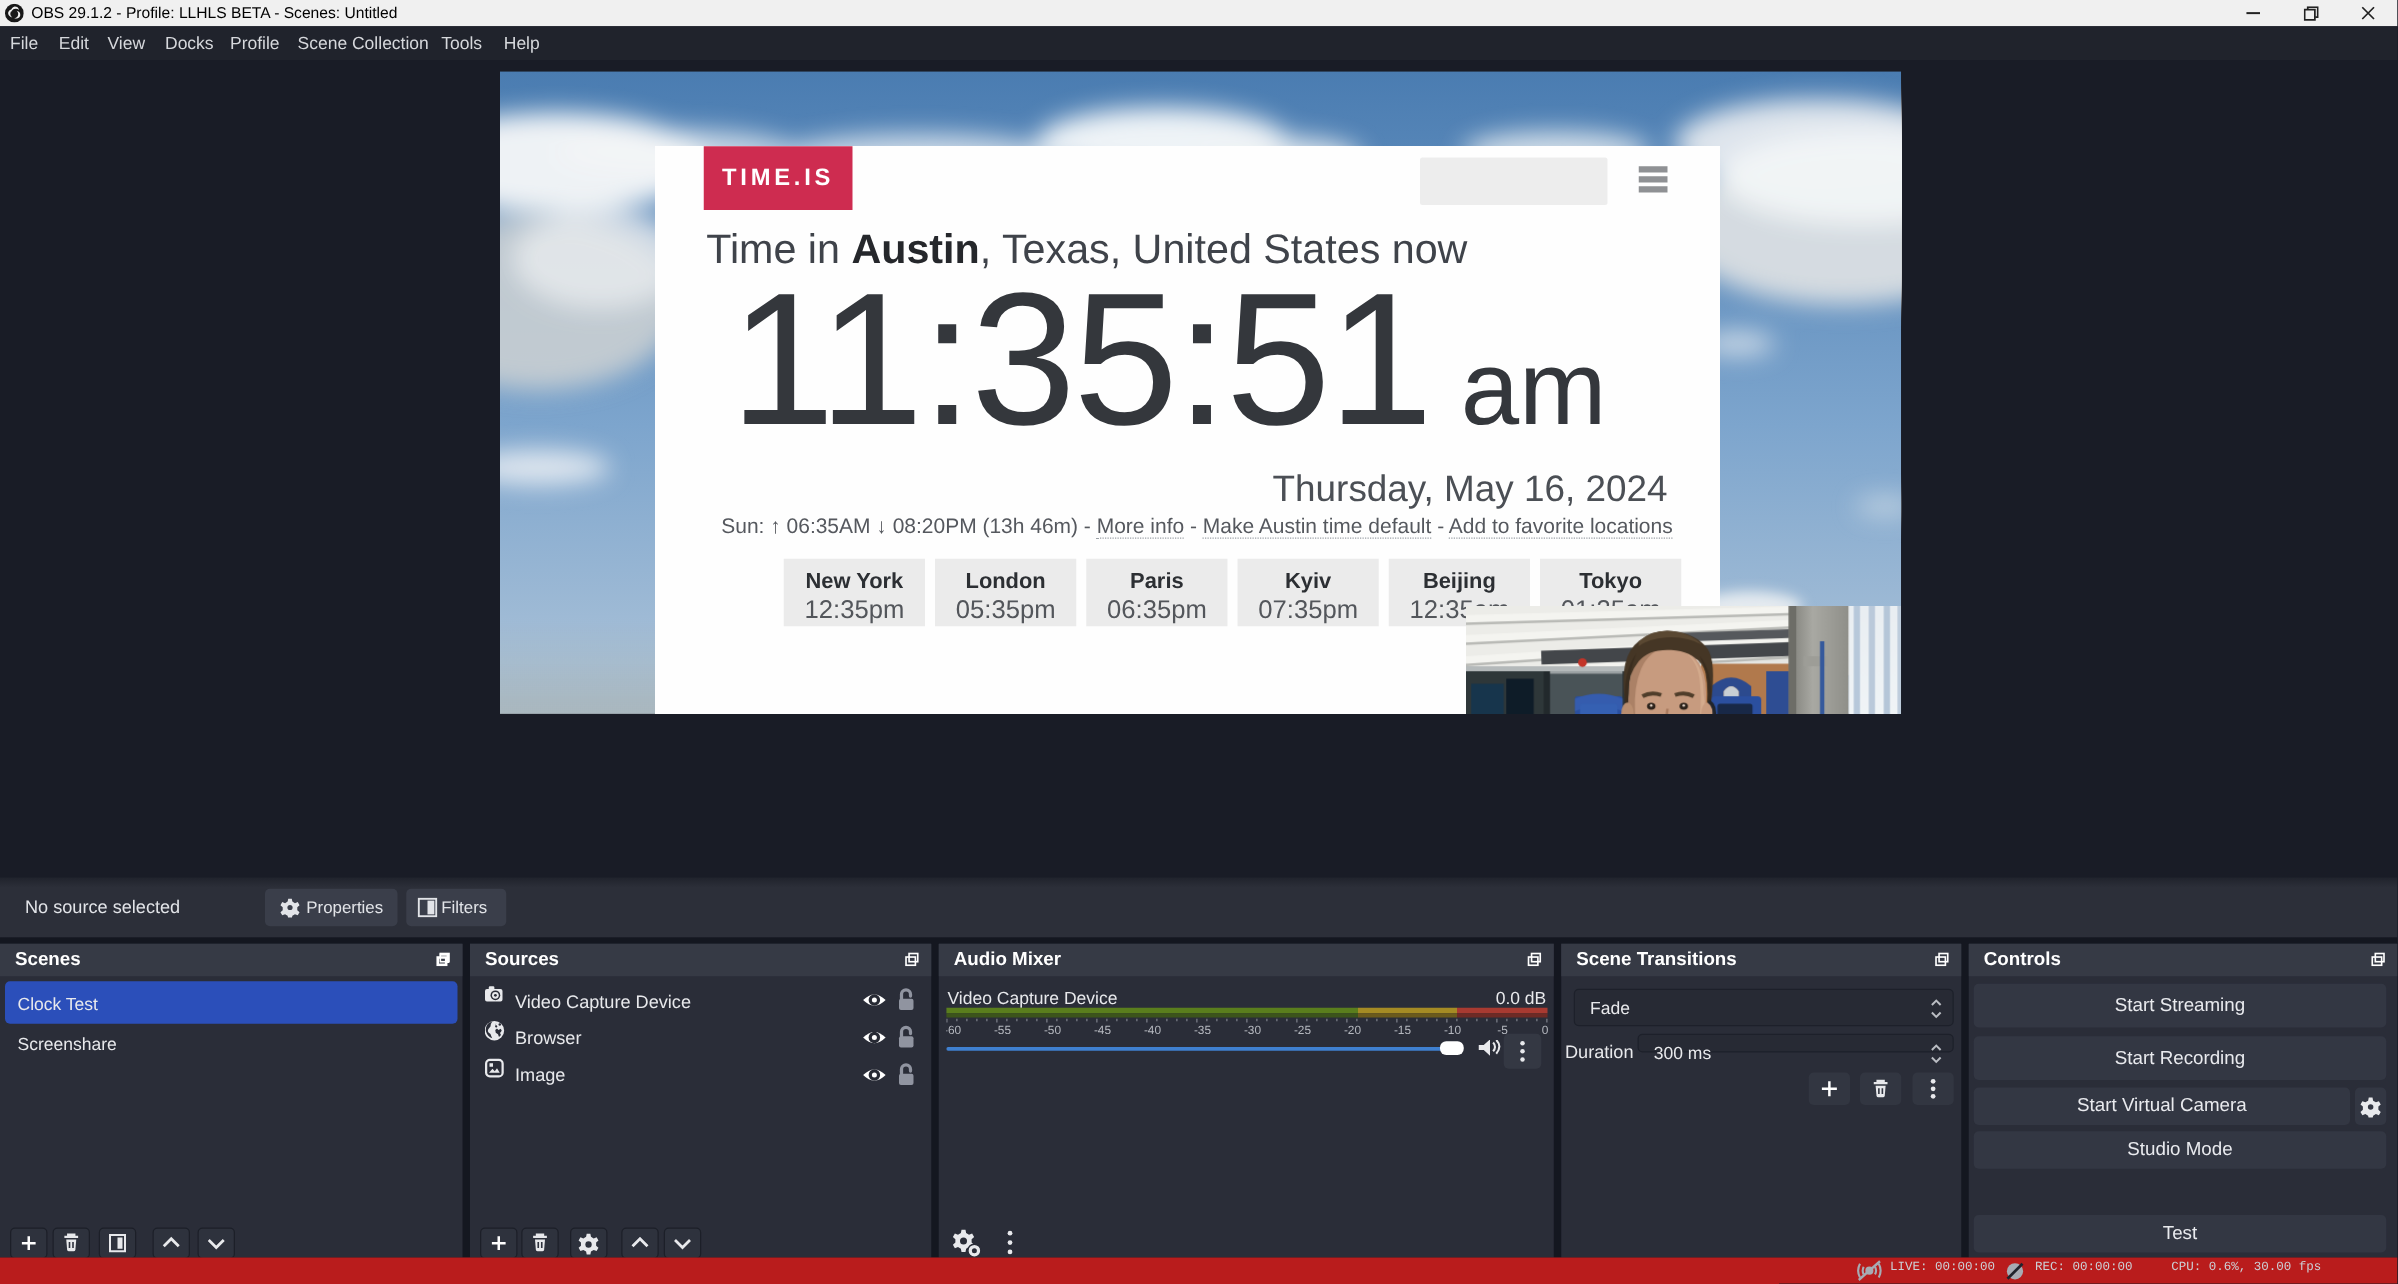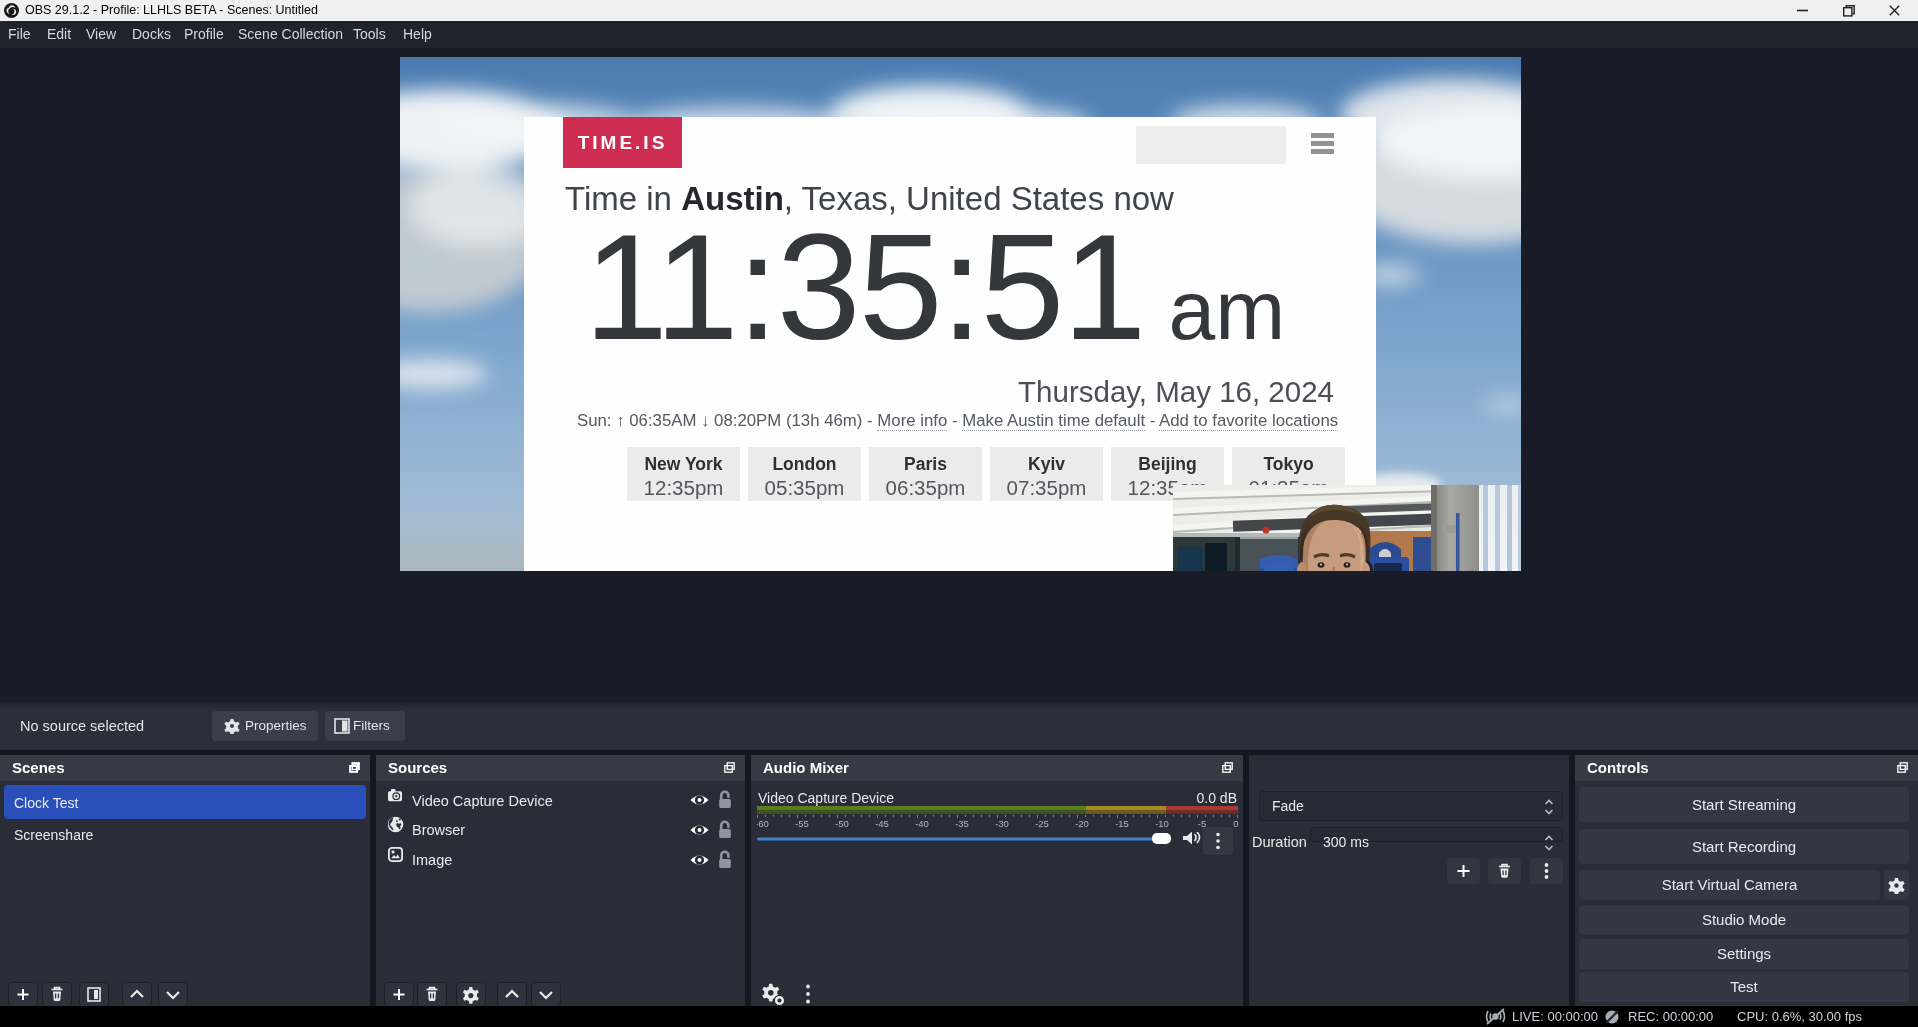--- a/index.html
+++ b/index.html
@@ -52,21 +52,21 @@
 .rowtext { position:absolute; font-size:14px; color:#e8e9ec; }
 .iconbtn { position:absolute; width:30px; height:25px; background:#2e323d; border:1px solid #1c1f28; border-radius:4px; color:#fff; }
 
 
 .combo { position:absolute; background:#272a34; border:1px solid #1d202a; border-radius:4px; color:#e8e9ec; font-size:14px; }
 
 
 .cbtn { position:absolute; left:4px; width:330px; background:#333743; border-radius:4px; color:#e9eaee; font-size:15px; text-align:center; }
 
 
-#statusbar { left:0; top:1006px; width:1918px; height:21px; background:#000000; color:#ccd0d6; font-size:13px; }
+#statusbar { left:0; top:1006px; width:1918px; height:21px; background:#b91c1c; color:#ccd0d6; font-size:10px;font-family:Liberation Mono, monospace; }
 #statusbar span { position:absolute; top:3px; }
 </style>
 </head>
 <body>
 <div id="app">
 
   <div id="titlebar" class="abs">
     <svg class="abs" style="left:4px;top:3px" width="15" height="15" viewBox="0 0 30 30">
       <circle cx="15" cy="15" r="15" fill="#181818"></circle>
       <path d="M15.5 4.5 a7.2 7.2 0 0 1 7 5.5 a7.4 7.4 0 0 0 -5.2 -2.2 a7.6 7.6 0 0 0 -7.3 5.5 a7.2 7.2 0 0 1 5.5 -8.8 Z" fill="#efefef"></path>
@@ -558,20 +558,27 @@
           </g>
         <g transform="translate(44,0)">
             <circle cx="2" cy="5.5" r="1.9" fill="#e8e9ec"></circle>
             <circle cx="2" cy="13" r="1.9" fill="#e8e9ec"></circle>
             <circle cx="2" cy="20.5" r="1.9" fill="#e8e9ec"></circle>
           </g>
       </svg>
     </div>
 
     <div class="dock" style="left:1249px;width:320px">
+      <div class="dockhead">
+          <span class="t">Scene Transitions</span>
+        <svg class="popout" viewBox="0 0 16 16">
+            <rect x="3" y="6" width="8" height="7" fill="none" stroke="#fff" stroke-width="1.4"></rect>
+            <rect x="5.6" y="3" width="7.4" height="7" fill="none" stroke="#fff" stroke-width="1.4"></rect>
+          </svg>
+      </div>
       <div class="combo" style="left:10px;top:36px;width:304px;height:30px">
           <span style="position:absolute;left:12px;top:6px">Fade</span>
         <svg style="position:absolute;right:8px;top:6px" width="10" height="18" viewBox="0 0 10 18">
             <path d="M1.5 6 l3.5 -3.5 l3.5 3.5 M1.5 12 l3.5 3.5 l3.5 -3.5" stroke="#b9bcc2" stroke-width="1.6" fill="none"></path>
           </svg>
       </div>
       <div class="rowtext" style="left:3px;top:79px;font-size:14.5px">Duration</div>
       <div class="combo" style="left:61px;top:72px;width:253px;height:15px">
           <span style="position:absolute;left:12px;top:6px">300 ms</span>
         <svg style="position:absolute;right:8px;top:6px" width="10" height="18" viewBox="0 0 10 18">
@@ -609,21 +616,20 @@
       <div class="cbtn" style="top:115px;height:30px;line-height:30px;width:301px">Start Virtual Camera</div>
       <div class="cbtn" style="top:115px;height:30px;left:309px;width:25px"></div>
       <svg class="abs" style="left:313px;top:122px" width="17" height="17" viewBox="0 0 17 17">
           <g fill="#e8e9ec">
             <circle cx="8.5" cy="8.5" r="4.2"></circle>
             <path d="M7 1 h3 l0.5 2.5 l2.2 1.3 l2.4 -0.9 l1.5 2.6 l-1.9 1.7 v2.6 l1.9 1.7 l-1.5 2.6 l-2.4 -0.9 l-2.2 1.3 l-0.5 2.5 h-3 l-0.5 -2.5 l-2.2 -1.3 l-2.4 0.9 l-1.5 -2.6 l1.9 -1.7 v-2.6 l-1.9 -1.7 l1.5 -2.6 l2.4 0.9 l2.2 -1.3 Z"></path>
           </g>
           <circle cx="8.5" cy="8.5" r="2.2" fill="#333743"></circle>
         </svg>
       <div class="cbtn" style="top:150px;height:30px;line-height:30px">Studio Mode</div>
-      <div class="cbtn" style="top:184px;height:30px;line-height:30px">Settings</div>
       <div class="cbtn" style="top:217px;height:30px;line-height:30px">Test</div>
     </div>
   </div>
 
   <div id="statusbar" class="abs">
     <svg style="position:absolute;left:1483px;top:2px" width="25" height="17" viewBox="0 0 25 17">
       <g stroke="#a7abb3" stroke-width="1.7" fill="none">
         <path d="M5 3 q-3 5.5 0 11 M8 5.5 q-1.7 3 0 6"></path>
         <path d="M20 3 q3 5.5 0 11 M17 5.5 q1.7 3 0 6"></path>
         <circle cx="12.5" cy="8.5" r="2.4" fill="#a7abb3"></circle>

